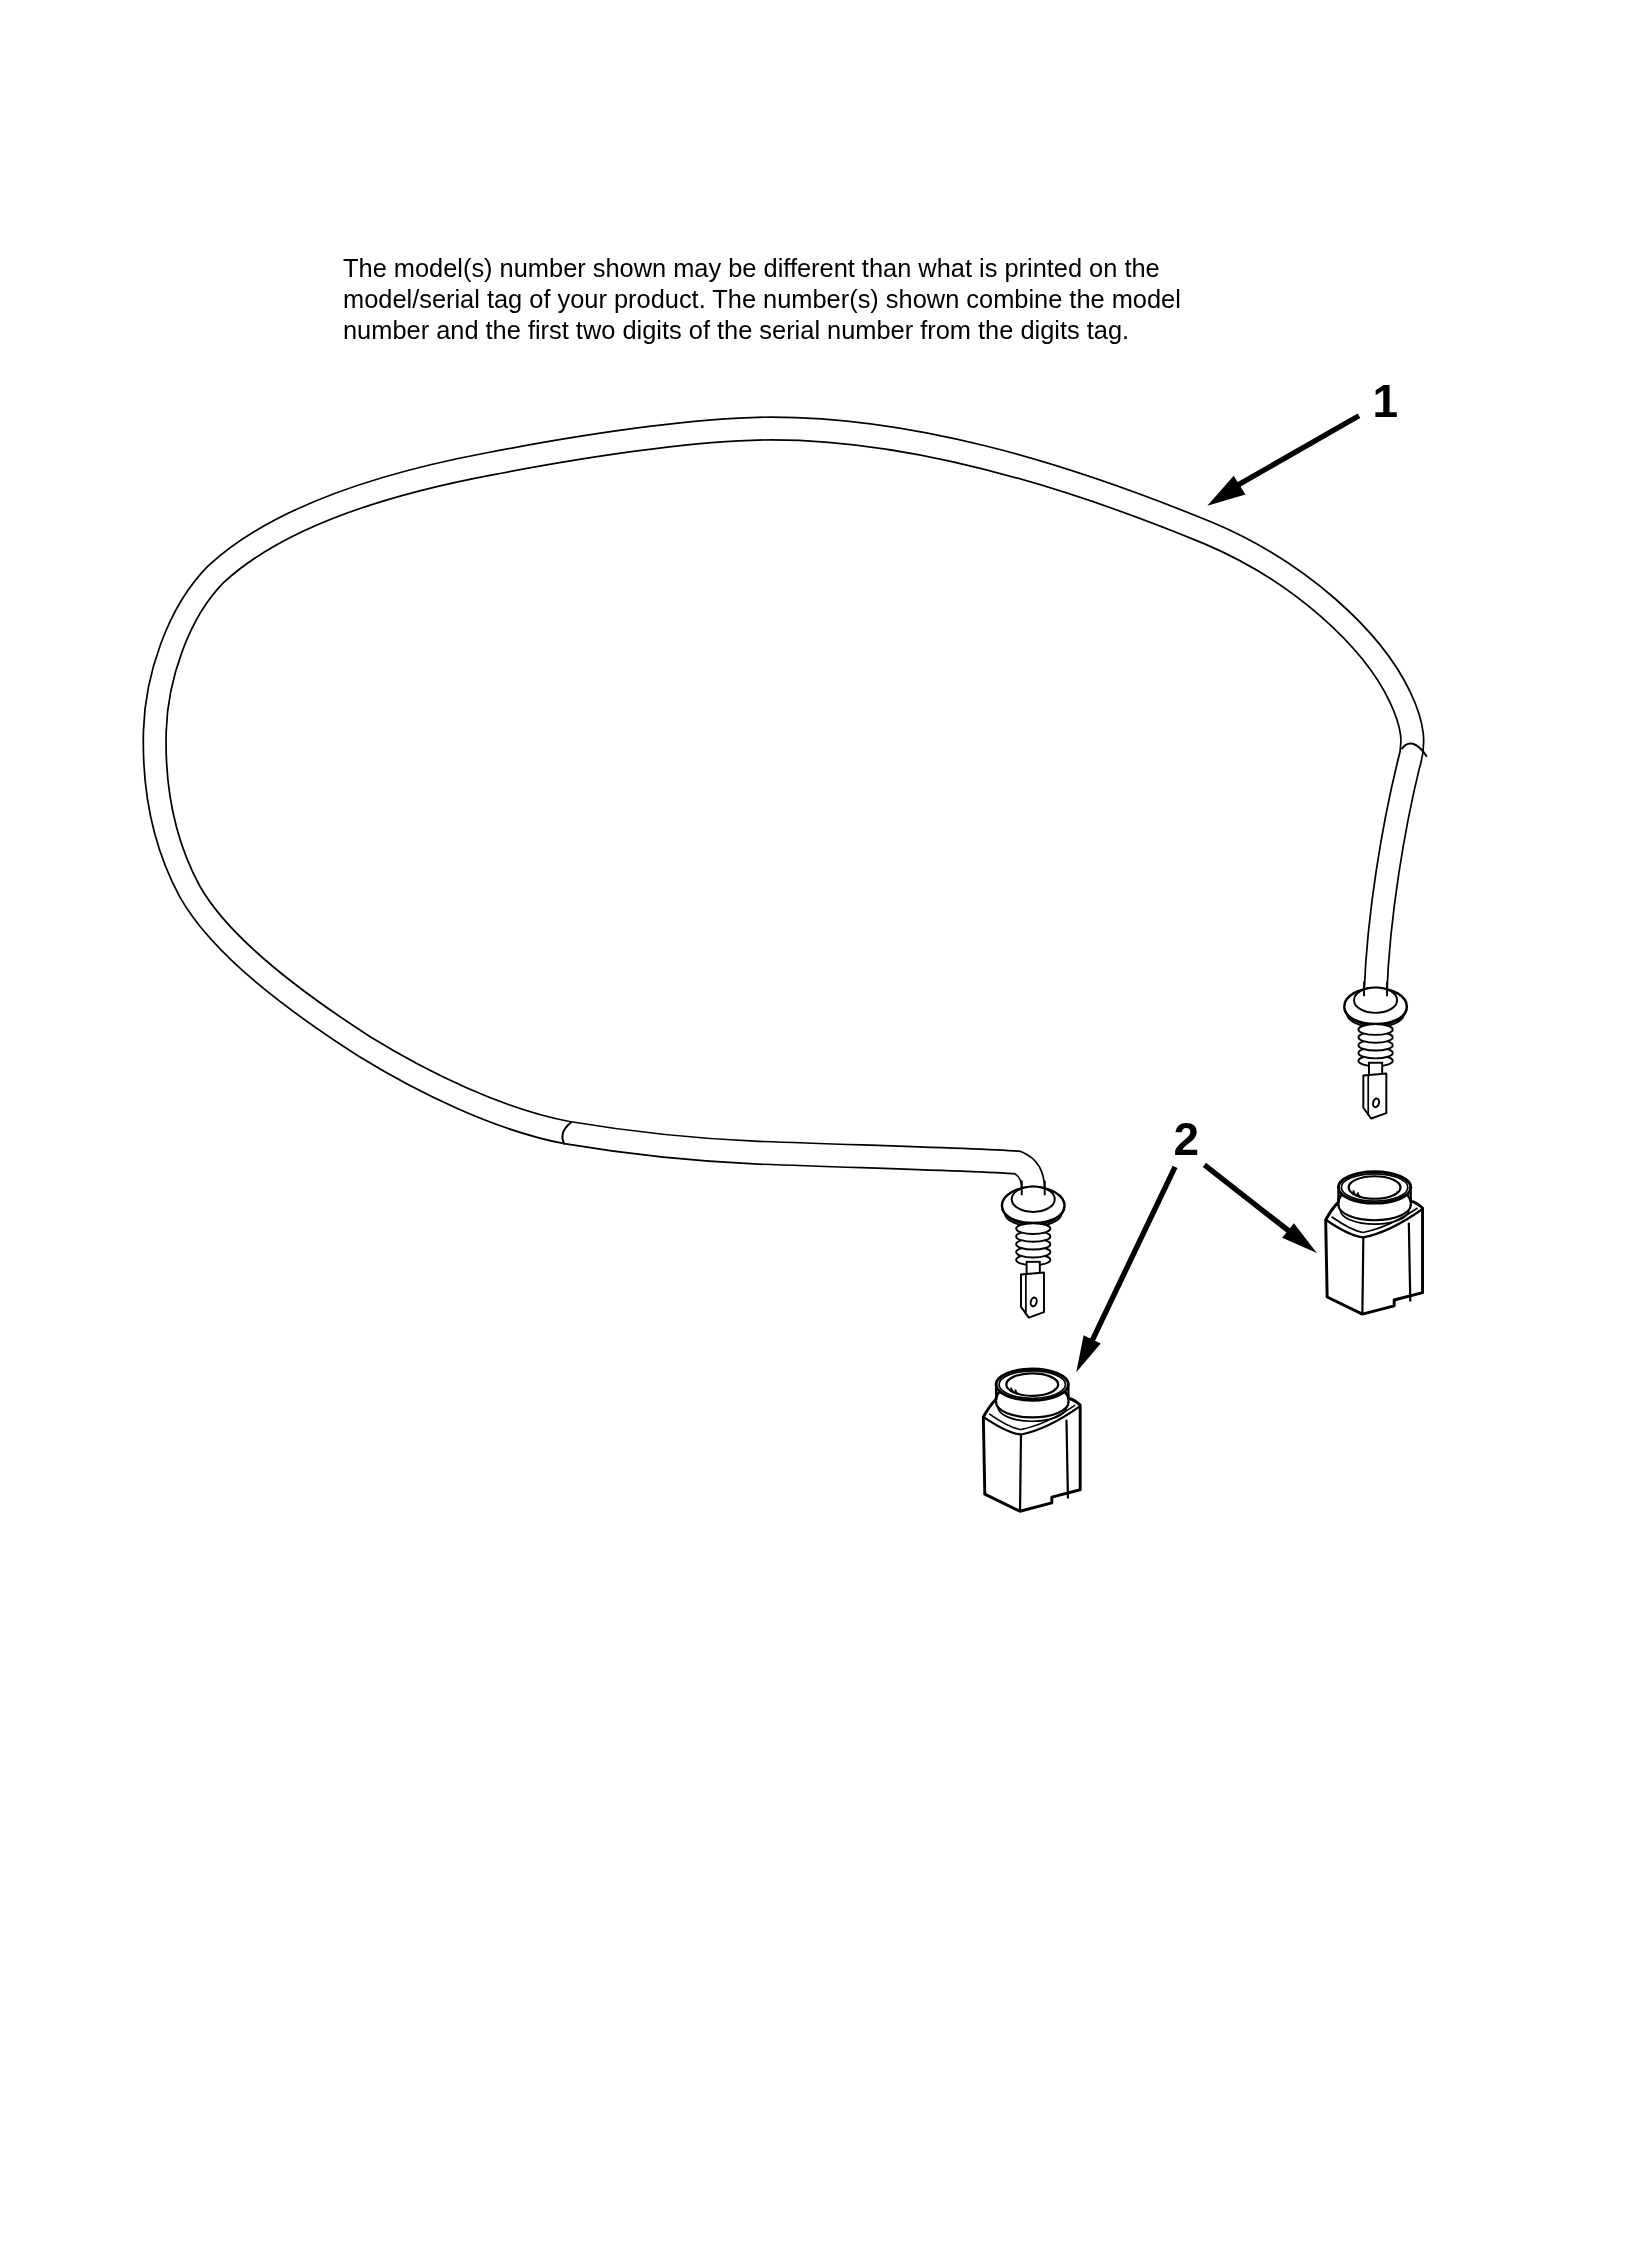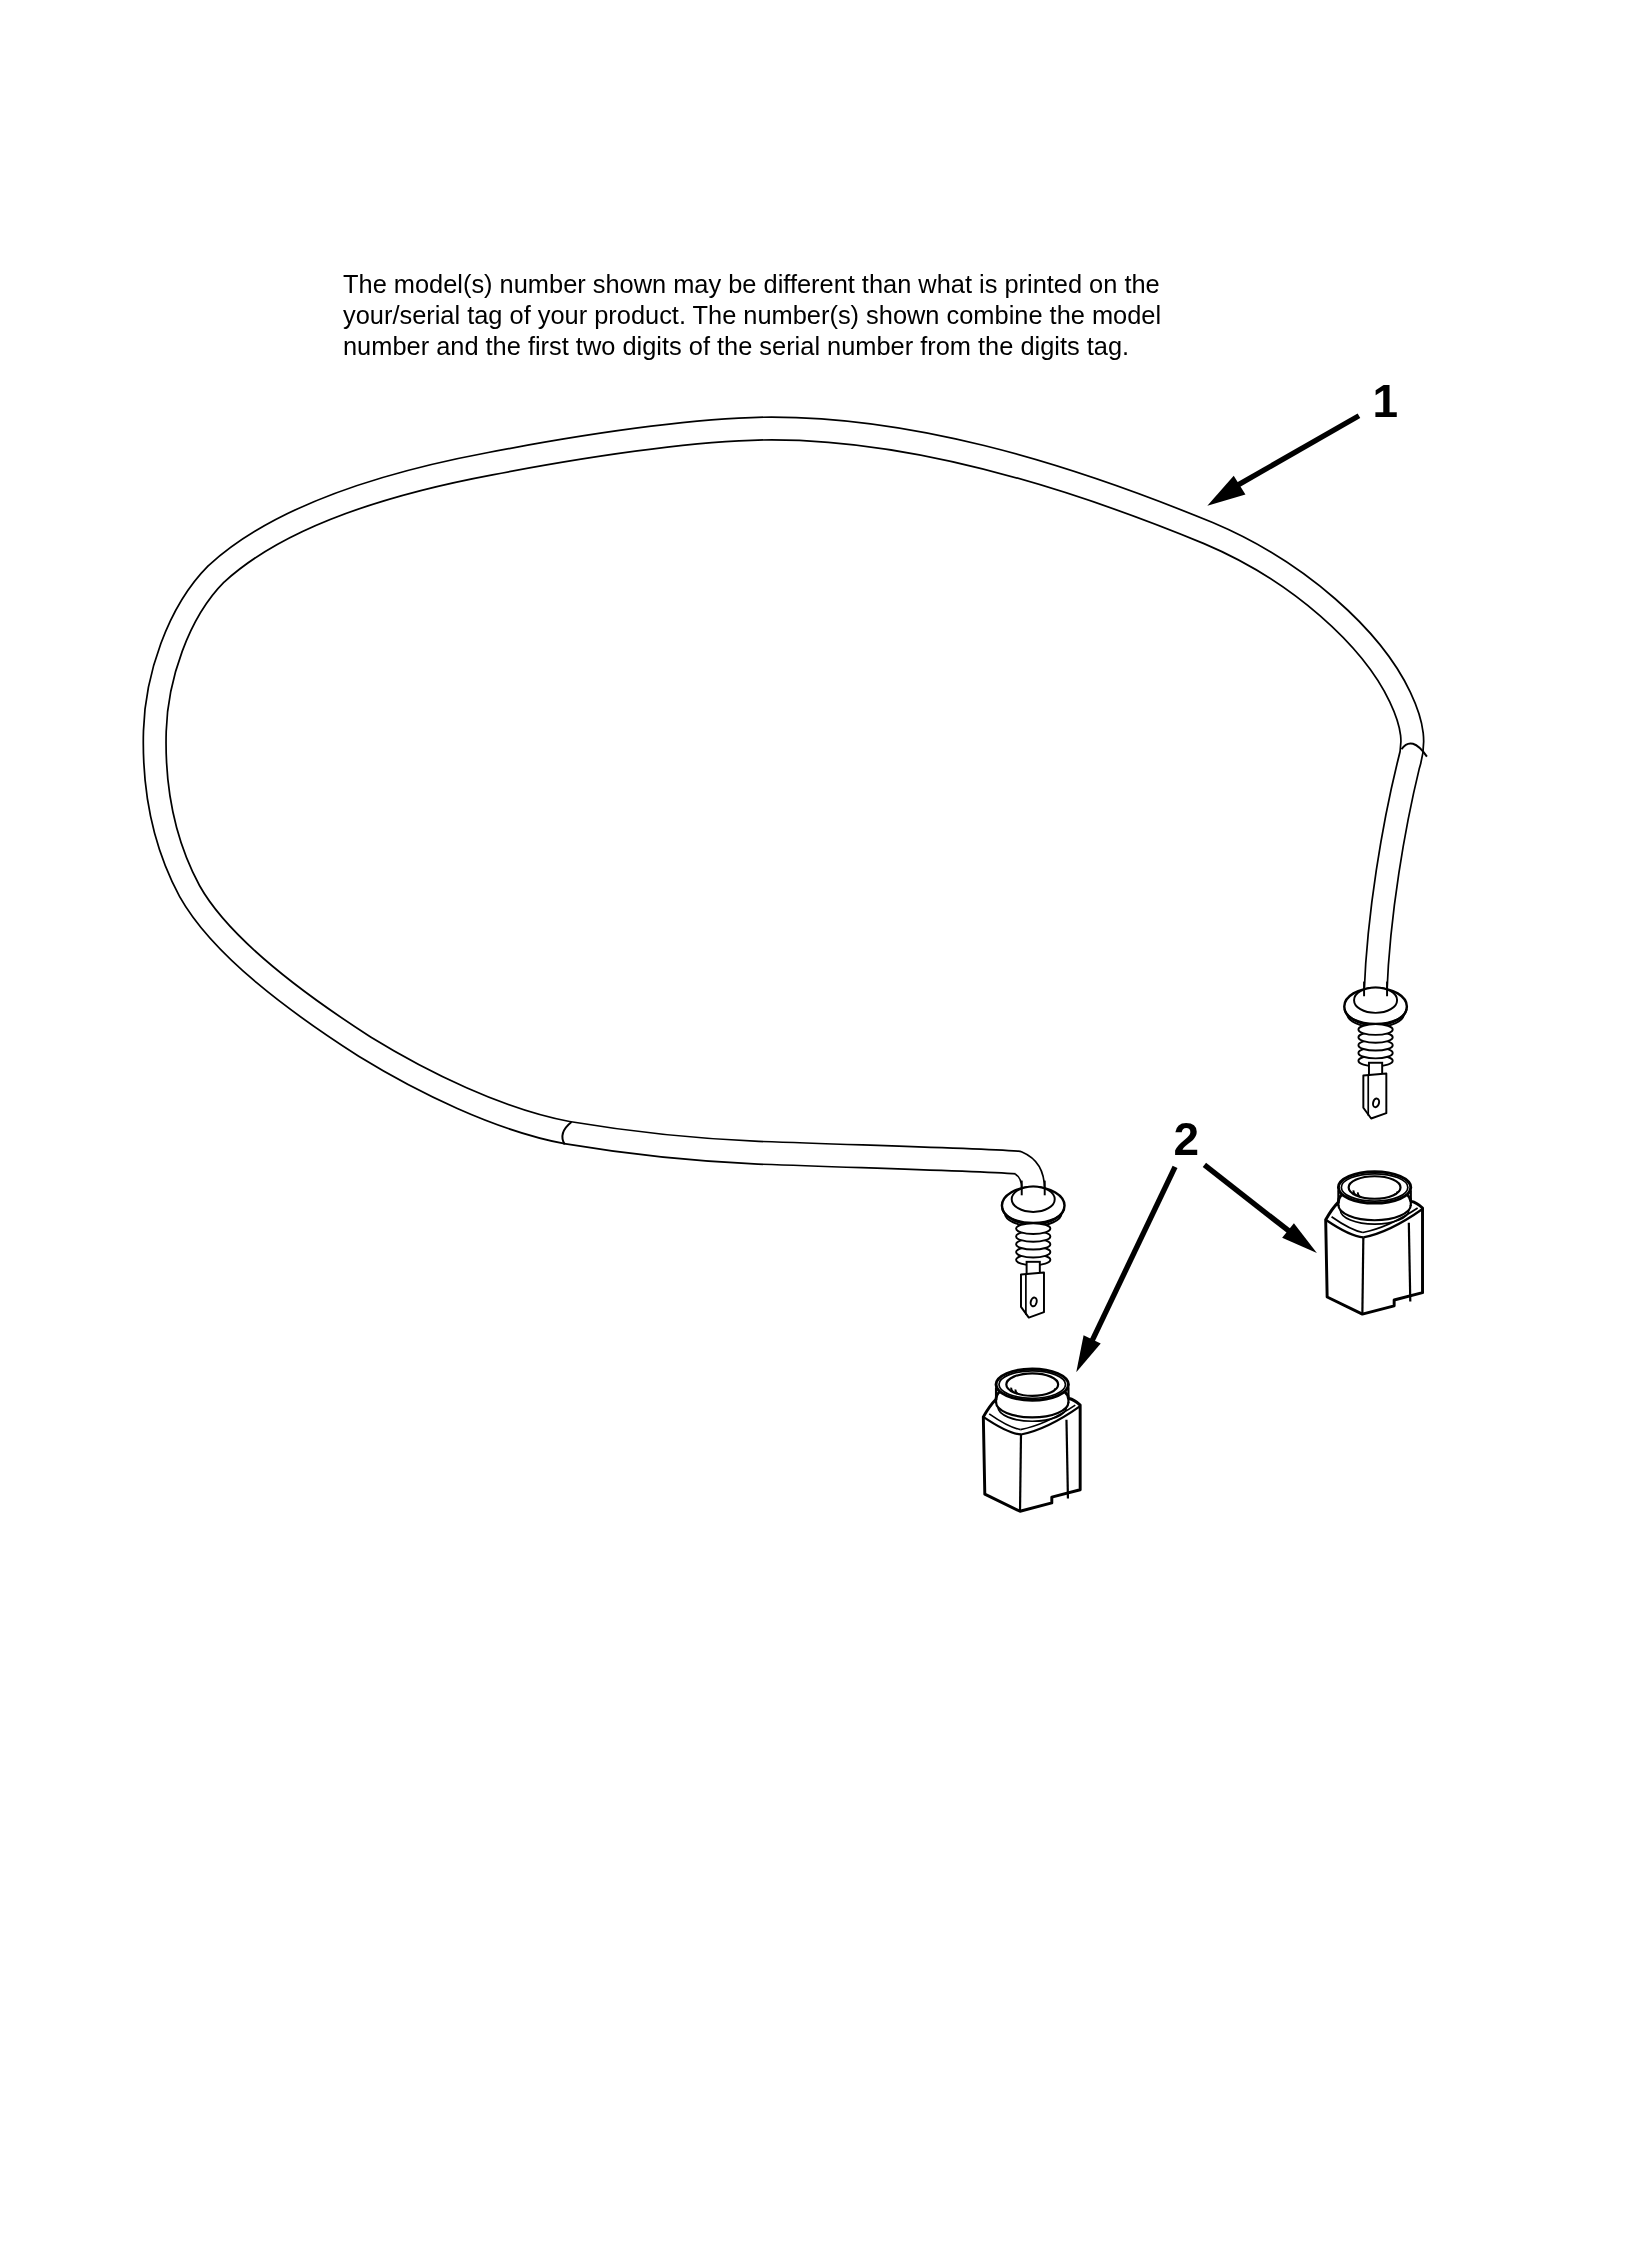--- a/index.html
+++ b/index.html
@@ -7,21 +7,21 @@
     position: relative;
     width: 1638px;
     height: 2261px;
     background: #ffffff;
     font-family: "Liberation Sans", sans-serif;
     overflow: hidden;
   }
   .note {
     position: absolute;
     left: 343px;
-    top: 269px;
+    top: 253px;
     width: 1027px;
     font-size: 25.4px;
     line-height: 31px;
     color: #000000;
   }
   .note .line { white-space: nowrap; }
   svg.diagram { position: absolute; left: 0; top: 0; display: block; }
   .callout-label {
     font-family: "Liberation Sans", sans-serif;
     font-size: 94px;
@@ -29,21 +29,21 @@
     fill: #000000;
   }
 </style>
 </head>
 <body>
 
 <div class="page">
 
   <div class="note">
     <div class="line">The model(s) number shown may be different than what is printed on the</div>
-    <div class="line">your/serial tag of your product. The number(s) shown combine the model</div>
+    <div class="line">model/serial tag of your product. The number(s) shown combine the model</div>
     <div class="line">number and the first two digits of the serial number from the digits tag.</div>
   </div>
 
   <svg class="diagram" width="1638" height="2261" viewBox="0 0 3348 4623">
 
     <defs>
 
       <g id="element-terminal">
 
         <ellipse cx="0" cy="35" rx="64" ry="38" fill="#ffffff" stroke="#000000" stroke-width="5"></ellipse>

